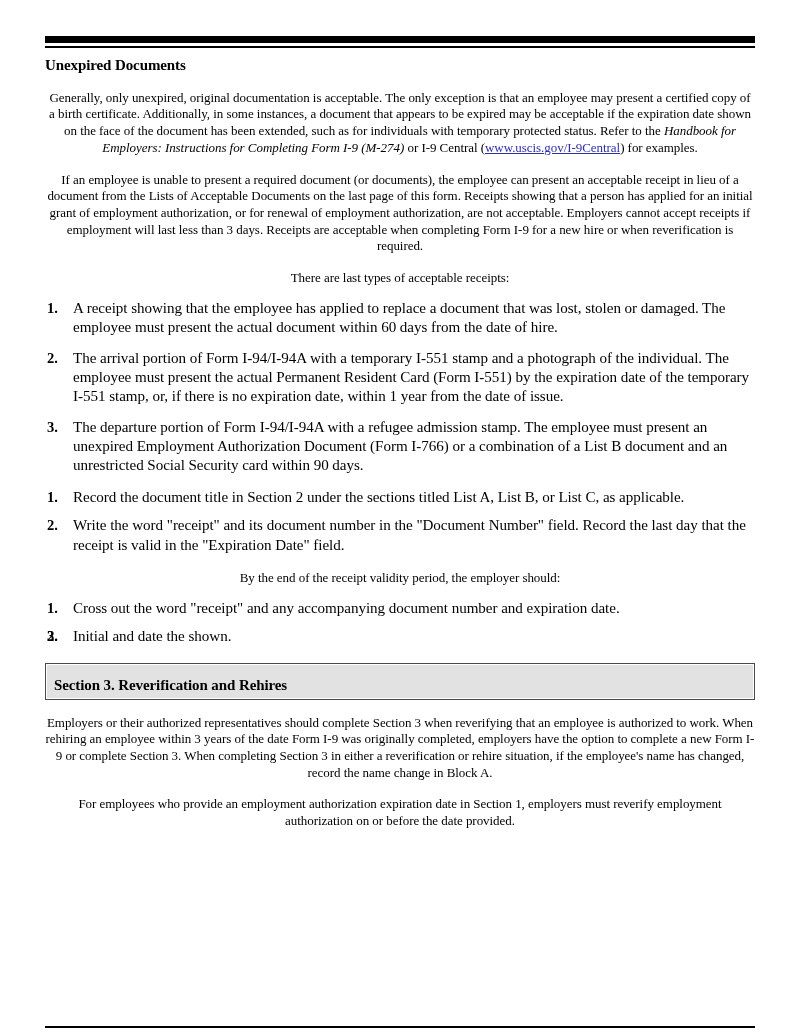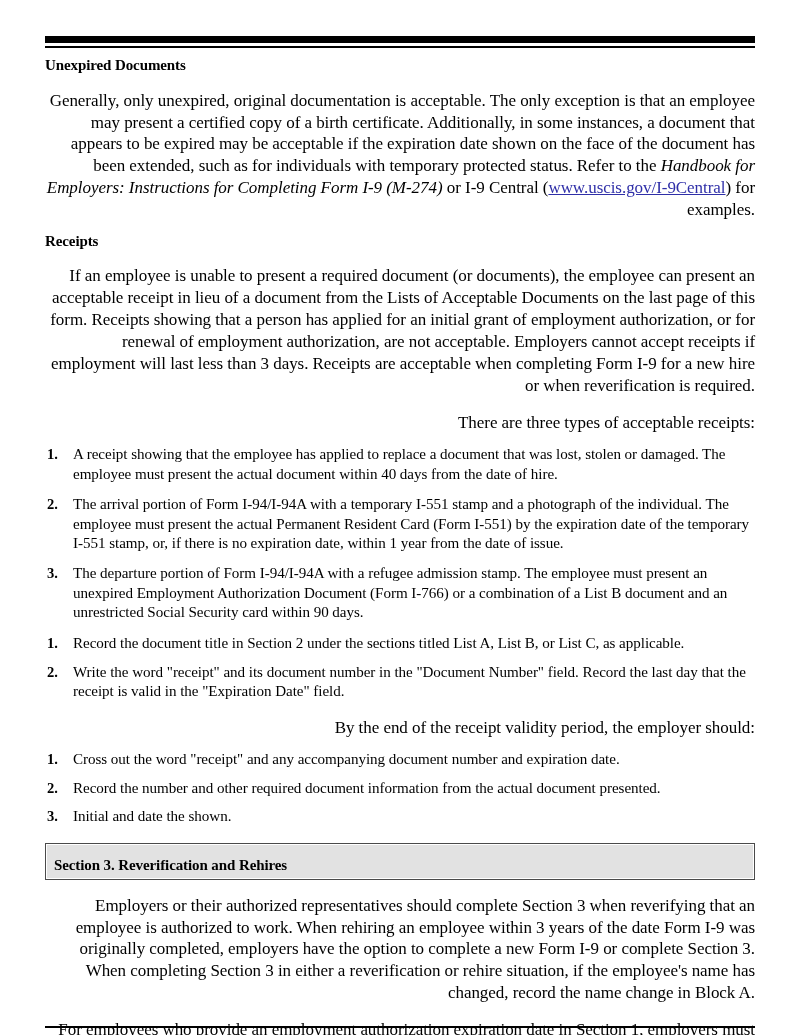--- a/index.html
+++ b/index.html
@@ -49,24 +49,24 @@
   
   h2.sub-head {
     font-size: 15px;
     font-weight: bold;
     margin: 9px 0 6px 0;
     line-height: 1.18;
     letter-spacing: -0.1px;
   }
 
   p.body-text {
-    font-size: 17px;
+    font-size: 13px;
     line-height: 1.285;
     margin: 15px 0 12px 0;
-    text-align: right;
+    text-align: center;
     letter-spacing: -0.05px;
   }
 
   .em { font-style: italic; }
 
   a.link {
     color: #2f2fa8;
     text-decoration: underline;
   }
   a.link.strong {
@@ -150,31 +150,30 @@
   <div class="content">
 
     <div class="rule-thick"></div>
     <div class="rule-gap"></div>
     <div class="rule-thin"></div>
 
     <h2 class="sub-head">Unexpired Documents</h2>
 
     <p class="body-text"><span>Generally, only unexpired, original documentation is acceptable. The only exception is that an employee may present a certified copy of a birth certificate. Additionally, in some instances, a document that appears to be expired may be acceptable if the expiration date shown on the face of the document has been extended, such as for individuals with temporary protected status. Refer to the </span><span class="em">Handbook for Employers: Instructions for Completing Form I-9 (M-274)</span><span> or I-9 Central (</span><a class="link" href="#">www.uscis.gov/I-9Central</a><span>) for examples.</span></p>
 
-    <h2 class="sub-head">Receipts</h2>
 
     <p class="body-text">If an employee is unable to present a required document (or documents), the employee can present an acceptable receipt in lieu of a document from the Lists of Acceptable Documents on the last page of this form. Receipts showing that a person has applied for an initial grant of employment authorization, or for renewal of employment authorization, are not acceptable. Employers cannot accept receipts if employment will last less than 3 days. Receipts are acceptable when completing Form I-9 for a new hire or when reverification is required.</p>
 
 
-    <p class="body-text">There are three types of acceptable receipts:</p>
+    <p class="body-text">There are last types of acceptable receipts:</p>
 
     <ol class="num-list">
       <li>
         <span class="marker">1.</span>
-        <span>A receipt showing that the employee has applied to replace a document that was lost, stolen or damaged. The employee must present the actual document within 40 days from the date of hire.</span>
+        <span>A receipt showing that the employee has applied to replace a document that was lost, stolen or damaged. The employee must present the actual document within 60 days from the date of hire.</span>
       </li>
       <li>
         <span class="marker">2.</span>
         <span>The arrival portion of Form I-94/I-94A with a temporary I-551 stamp and a photograph of the individual. The employee must present the actual Permanent Resident Card (Form I-551) by the expiration date of the temporary I-551 stamp, or, if there is no expiration date, within 1 year from the date of issue.</span>
       </li>
       <li>
         <span class="marker">3.</span>
         <span>The departure portion of Form I-94/I-94A with a refugee admission stamp. The employee must present an unexpired Employment Authorization Document (Form I-766) or a combination of a List B document and an unrestricted Social Security card within 90 days.</span>
       </li>
     </ol>
@@ -193,21 +192,20 @@
 
     <p class="body-text">By the end of the receipt validity period, the employer should:</p>
 
     <ol class="num-list compact">
       <li>
         <span class="marker">1.</span>
         <span>Cross out the word "receipt" and any accompanying document number and expiration date.</span>
       </li>
       <li>
         <span class="marker">2.</span>
-        <span>Record the number and other required document information from the actual document presented.</span>
       </li>
       <li>
         <span class="marker">3.</span>
         <span>Initial and date the shown.</span>
       </li>
     </ol>
 
 
     <div class="section-bar">
       <div class="section-title">Section 3.  Reverification and Rehires</div>

